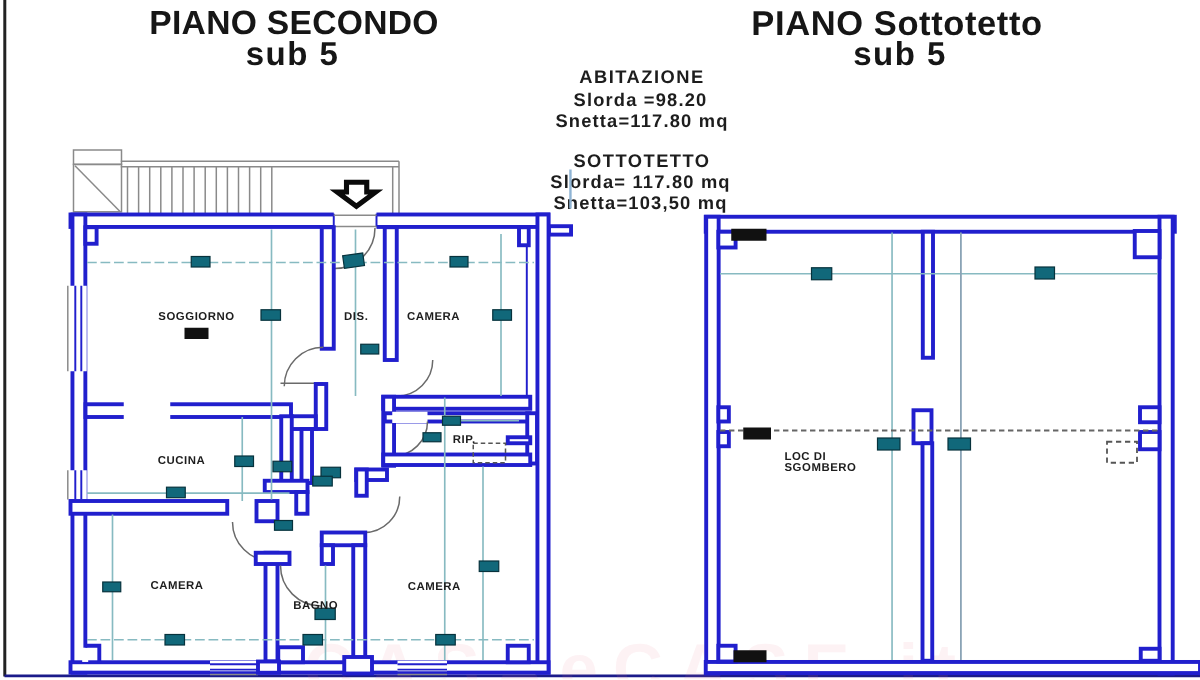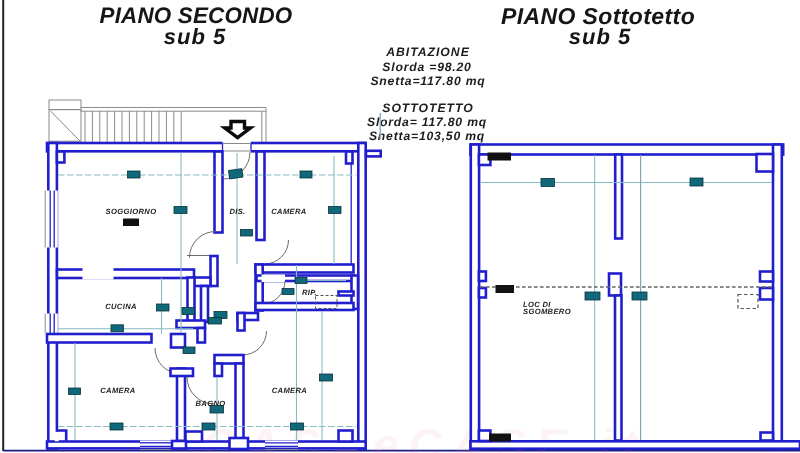--- a/index.html
+++ b/index.html
@@ -1,17 +1,17 @@
 <!DOCTYPE html>
 <html><head>
 <meta charset="utf-8">
 <style>
   html,body{margin:0;padding:0;background:#ffffff;}
   #page{width:800px;height:453px;position:relative;overflow:hidden;background:#ffffff;
-        font-family:"Liberation Sans", sans-serif;font-style:italic;}
+        font-family:"Liberation Sans", sans-serif;}
   svg{position:absolute;left:0;top:0;}
   text{font-family:"Liberation Sans", sans-serif;-webkit-font-smoothing:antialiased;text-rendering:geometricPrecision;}
 </style>
 </head>
 <body>
 <div id="page">
 <svg width="800" height="453" viewBox="0 0 800 453">
 <defs>
 <style>
 .wall{fill:#ffffff;stroke:#211fcd;stroke-width:2.6;}

